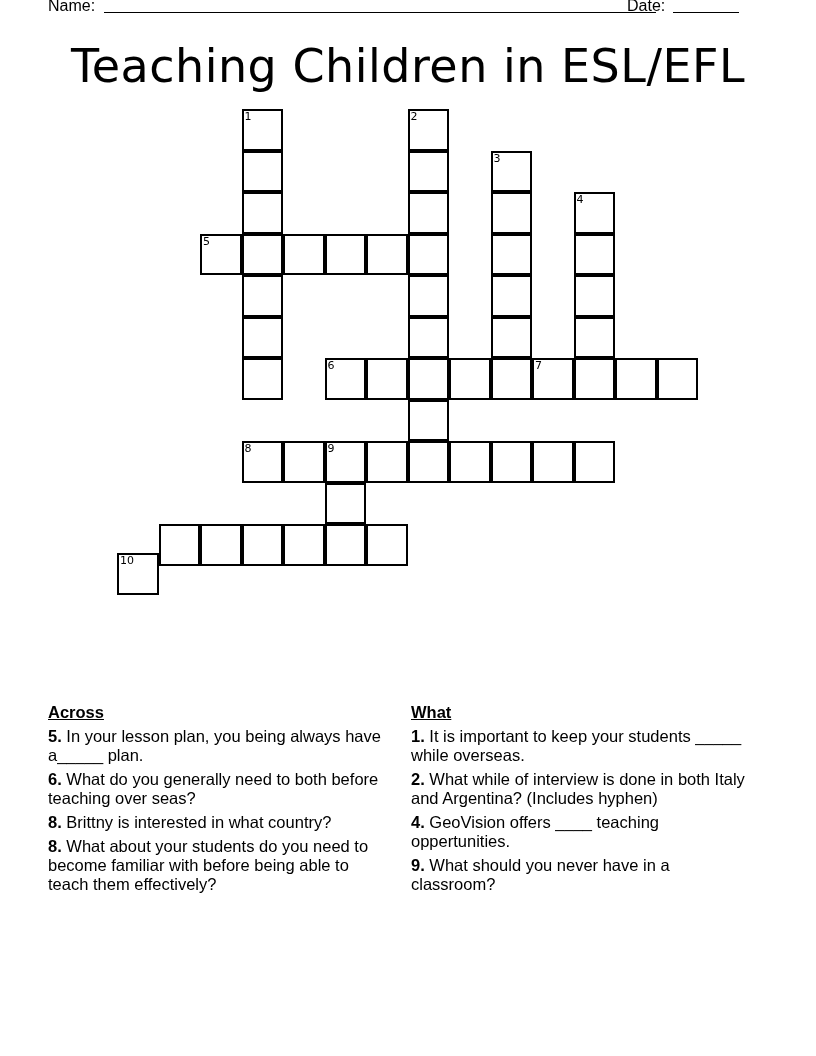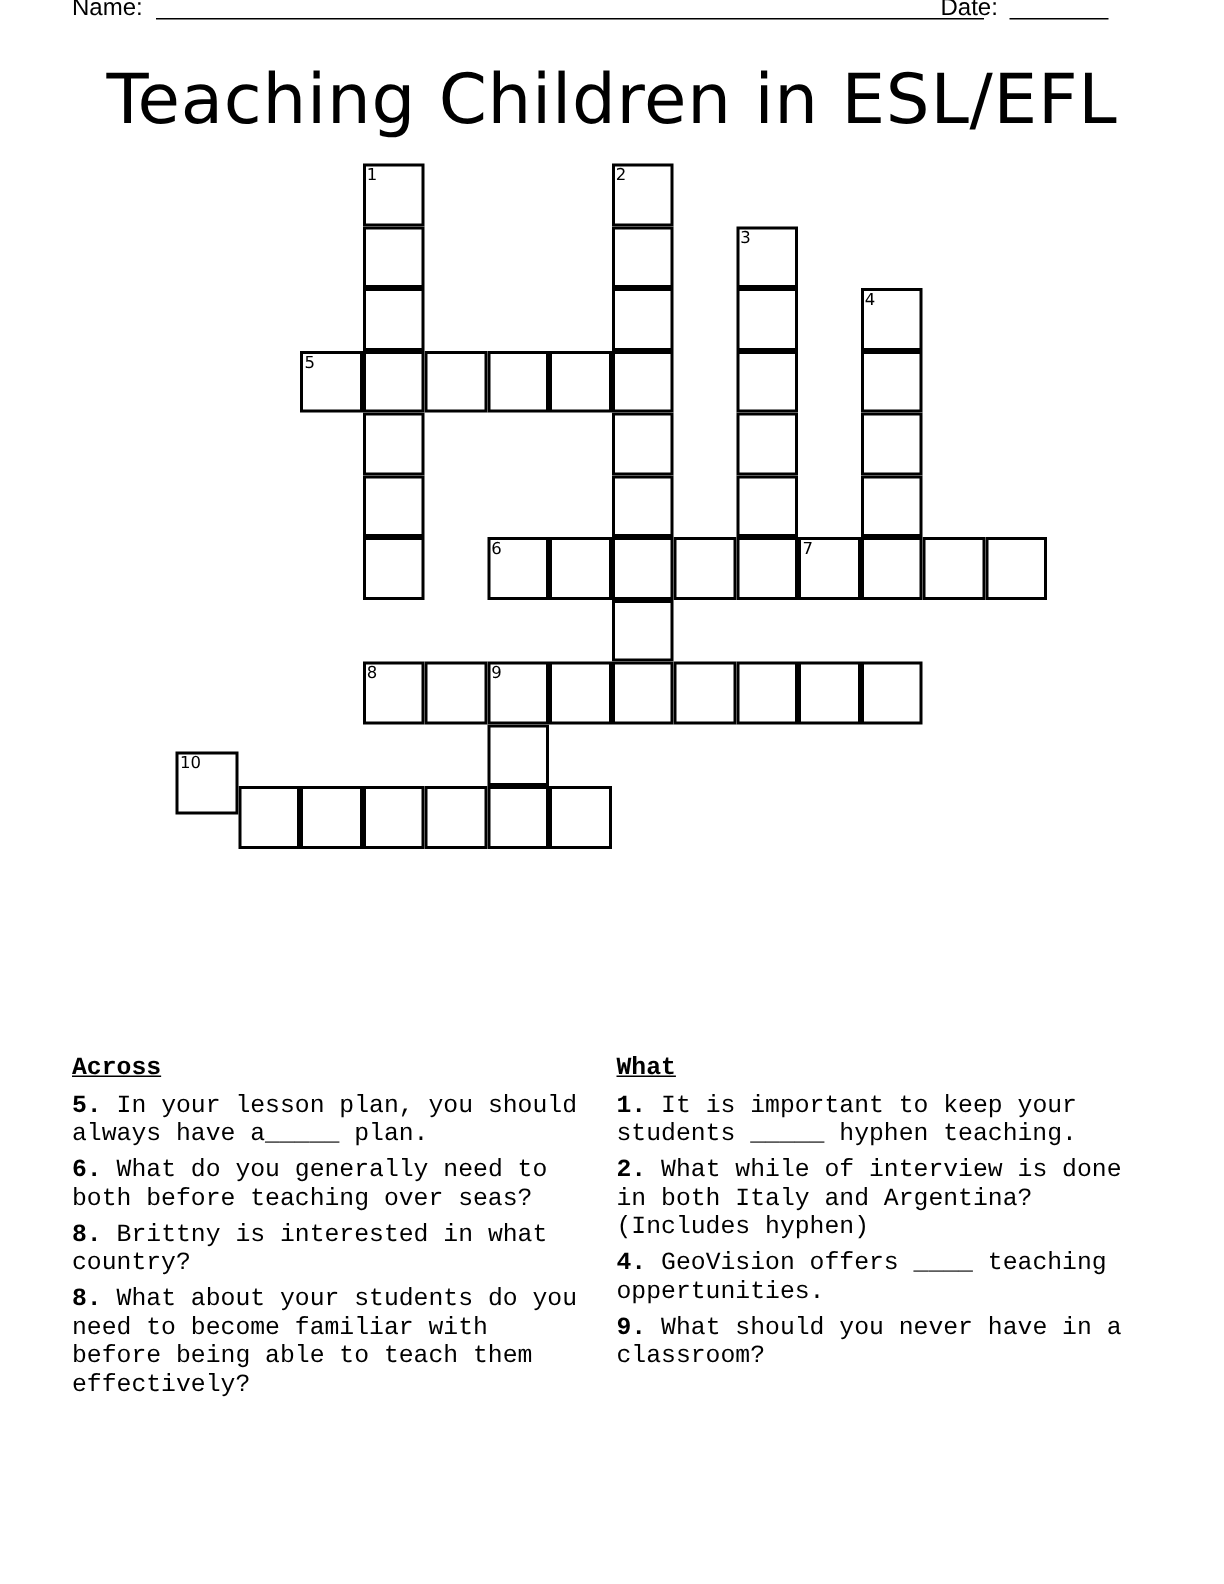--- a/index.html
+++ b/index.html
@@ -6,21 +6,21 @@
     body { width: 816px; height: 1056px; position: relative; overflow: hidden; color: #000; }
     .header-row { position: absolute; top: -3px; left: 48px; width: 700px; height: 22px; font-family: "Liberation Sans", sans-serif; font-size: 16px; }
     .name-label { position: absolute; left: 0; top: 0; }
     .name-line { position: absolute; left: 56px; top: 15px; width: 552px; border-bottom: 1px solid #000; }
     .date-label { position: absolute; left: 579px; top: 0; }
     .date-line { position: absolute; left: 625px; top: 15px; width: 66px; border-bottom: 1px solid #000; }
     .title { position: absolute; top: 36px; left: 0; width: 816px; text-align: center; font-family: "DejaVu Sans", sans-serif; font-size: 46px; line-height: 60px; letter-spacing: 0.5px; }
     .grid { position: absolute; left: 0; top: 0; width: 816px; height: 600px; }
     .cell { position: absolute; width: 41.5px; height: 41.5px; box-sizing: border-box; border: 2px solid #000; background: #fff; margin-left: -1px; margin-top: -1px; }
     .cell .num { position: absolute; left: 1px; top: 0px; font-family: "DejaVu Sans", sans-serif; font-size: 11px; line-height: 12px; }
-    .clues { position: absolute; top: 702px; font-family: Liberation Mono, monospace; font-size: 16.5px; line-height: 19px; }
+    .clues { position: absolute; top: 702px; font-family: Liberation Sans, sans-serif; font-size: 16.5px; line-height: 19px; }
     .clues.across { left: 48px; width: 345px; }
     .clues.down { left: 411px; width: 340px; }
     .clues h3 { margin: 0 0 5px 0; font-size: 16.5px; font-weight: bold; text-decoration: underline; line-height: 20px; }
     .clue { margin: 0 0 5px 0; }
     .clue b { font-weight: bold; }
   </style>
 </head>
 <body>
 
 <div class="header-row">
@@ -91,37 +91,37 @@
     <div class="cell" style="left: 325.5px; top: 442px;">
       <span class="num">9</span>
     </div>
     <div class="cell" style="left: 367px; top: 442px;"></div>
     <div class="cell" style="left: 450px; top: 442px;"></div>
     <div class="cell" style="left: 491.5px; top: 442px;"></div>
     <div class="cell" style="left: 533px; top: 442px;"></div>
     <div class="cell" style="left: 574.5px; top: 442px;"></div>
     <div class="cell" style="left: 325.5px; top: 483.5px;"></div>
     <div class="cell" style="left: 325.5px; top: 525px;"></div>
-    <div class="cell" style="left: 118px; top: 502px;">
+    <div class="cell" style="left: 118px; top: 554px;">
       <span class="num">10</span>
     </div>
     <div class="cell" style="left: 159.5px; top: 525px;"></div>
     <div class="cell" style="left: 201px; top: 525px;"></div>
     <div class="cell" style="left: 242.5px; top: 525px;"></div>
     <div class="cell" style="left: 284px; top: 525px;"></div>
     <div class="cell" style="left: 367px; top: 525px;"></div>
   </div>
 
 <div class="clues across">
   <h3>Across</h3>
-  <div class="clue"><b>5.</b><span> In your lesson plan, you should always have a_____ plan.</span></div>
+  <div class="clue"><b>5.</b><span> In your lesson plan, you being always have a_____ plan.</span></div>
   <div class="clue"><b>6.</b><span> What do you generally need to both before teaching over seas?</span></div>
   <div class="clue"><b>8.</b><span> Brittny is interested in what country?</span></div>
   <div class="clue"><b>8.</b><span> What about your students do you need to become familiar with before being able to teach them effectively?</span></div>
 </div>
 
 <div class="clues down">
   <h3>What</h3>
-  <div class="clue"><b>1.</b><span> It is important to keep your students _____ hyphen teaching.</span></div>
+  <div class="clue"><b>1.</b><span> It is important to keep your students _____ while overseas.</span></div>
   <div class="clue"><b>2.</b><span> What while of interview is done in both Italy and Argentina? (Includes hyphen)</span></div>
   <div class="clue"><b>4.</b><span> GeoVision offers ____ teaching oppertunities.</span></div>
   <div class="clue"><b>9.</b><span> What should you never have in a classroom?</span></div>
 </div>
 
 </body></html>

